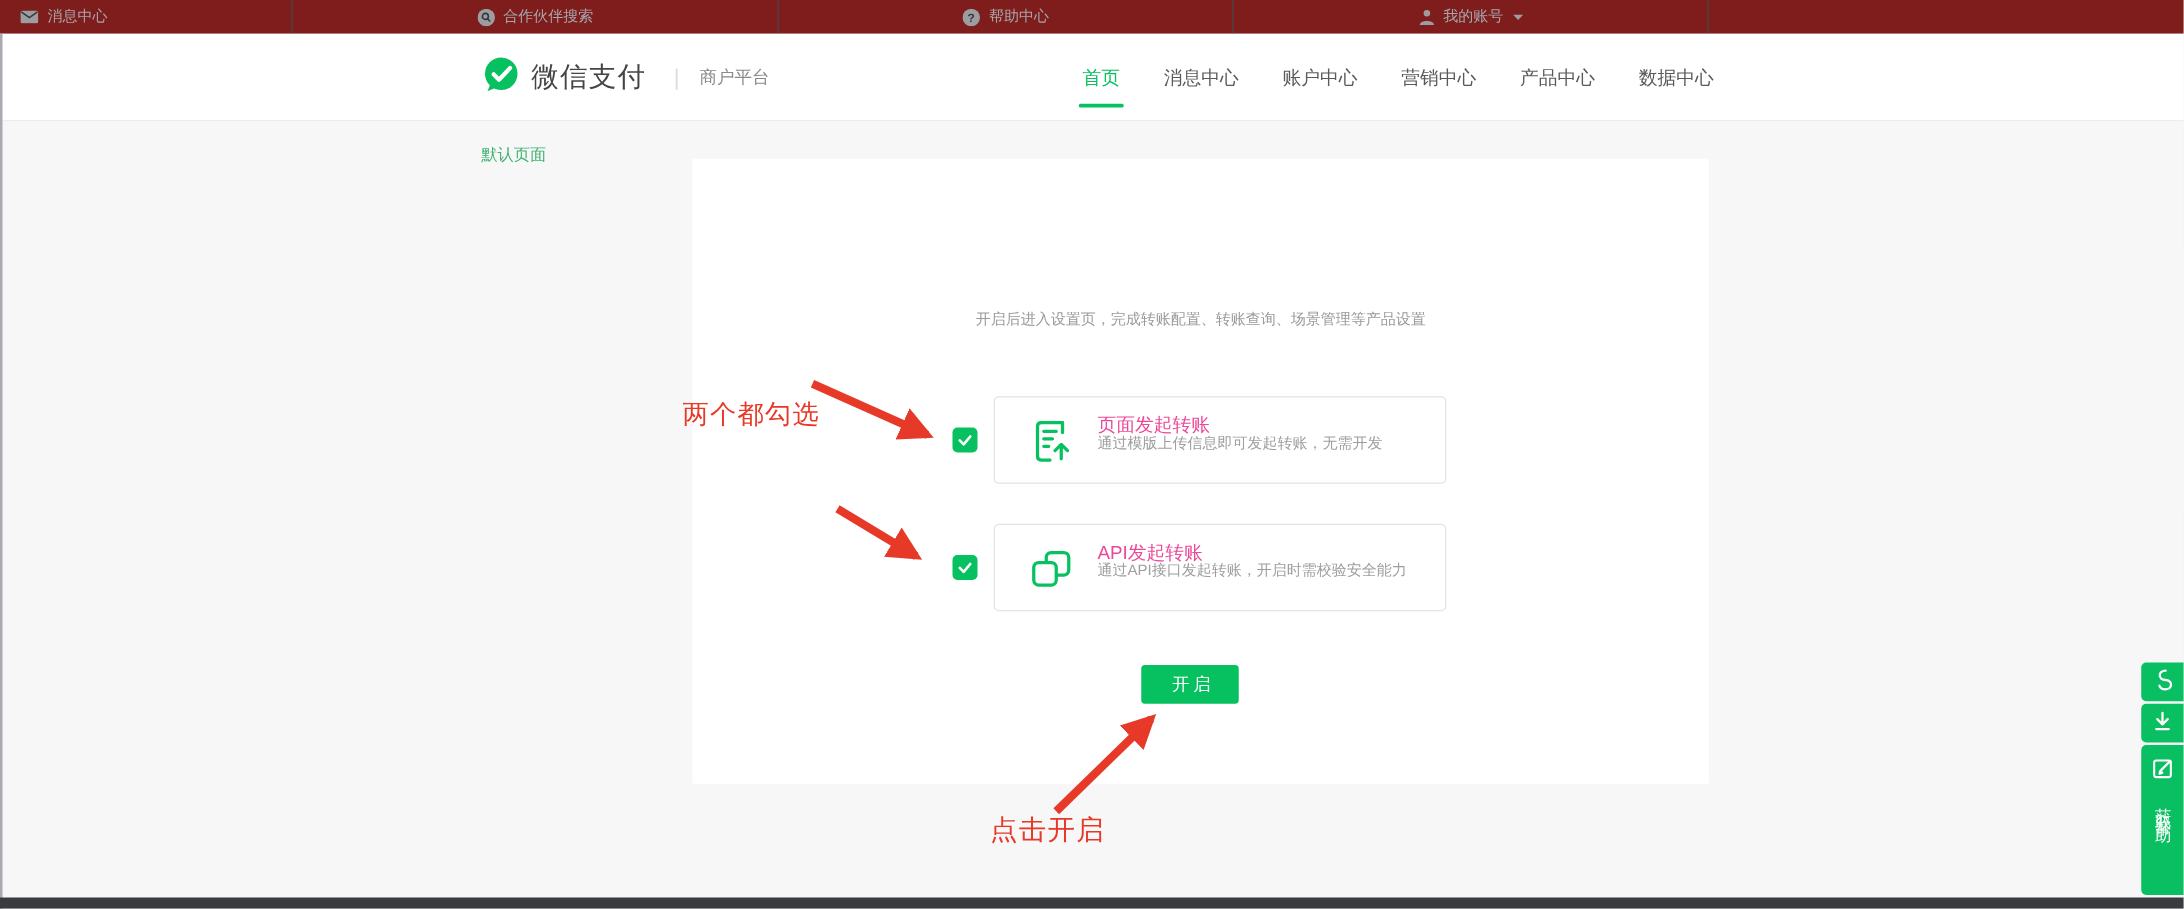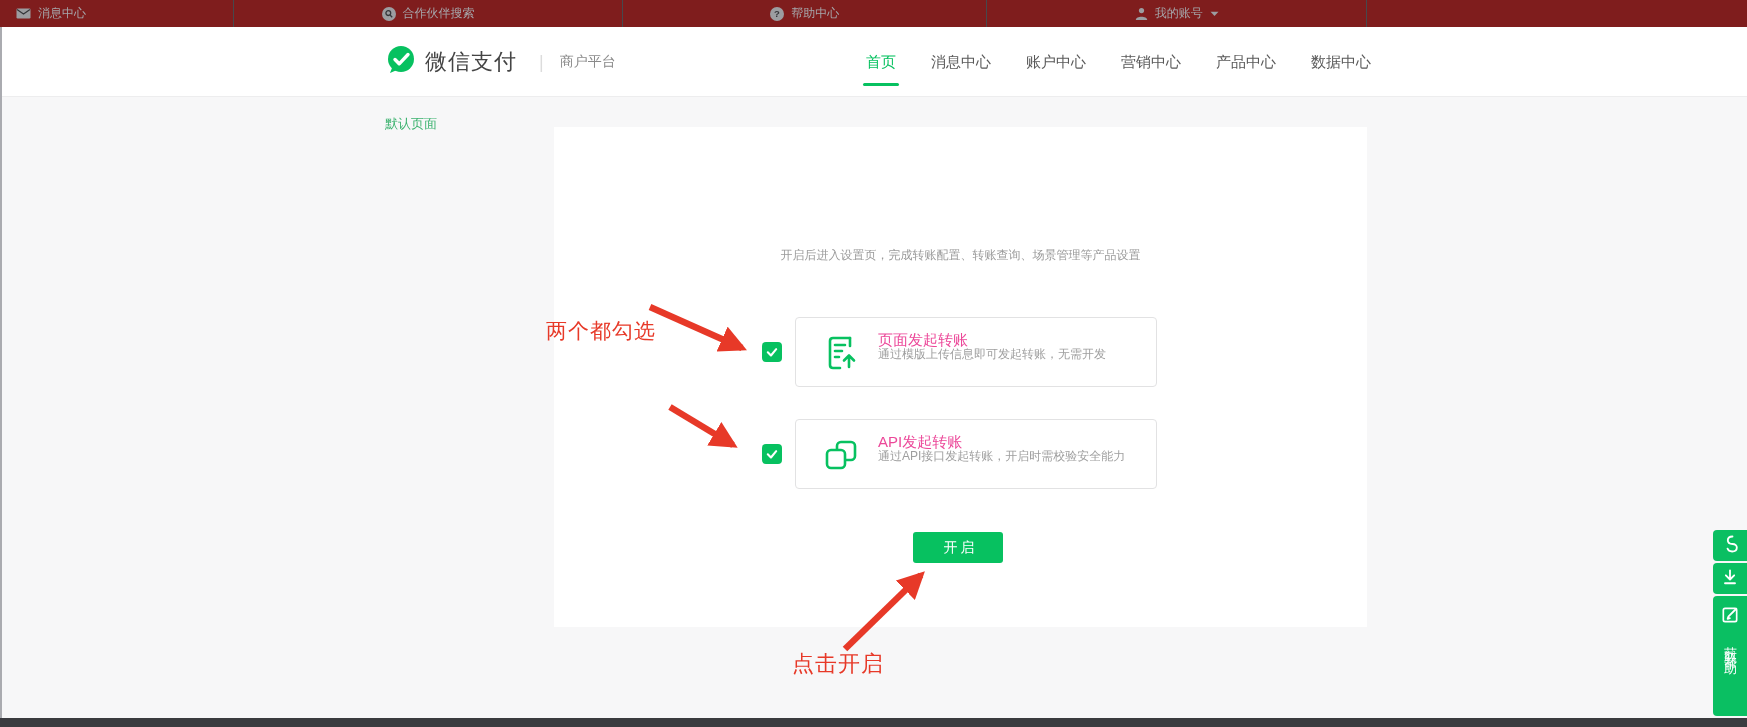--- a/index.html
+++ b/index.html
@@ -44,21 +44,21 @@
   .cb2 { left:208px; top:317px; }
 
   .option-box { position:absolute; left:241px; width:362px; height:70px; background:#fff;
                 border:1px solid #e2e2e3; border-radius:4px; cursor:pointer; }
   .ob1 { top:190px; }
   .ob2 { top:292px; }
   .option-icon { position:absolute; left:25px; top:15px; width:40px; height:40px; }
   .option-title { position:absolute; left:82px; top:13px; font-size:15px; color:#ec4899; }
   .option-desc { position:absolute; left:82px; top:28px; font-size:12px; color:#9e9e9e; }
 
-  .open-btn { position:absolute; left:359px; top:405px; width:90px; height:31px; background:#07c160;
+  .open-btn { position:absolute; left:359px; top:405px; width:78px; height:31px; background:#07c160;
               border:none; border-radius:3px; color:#ffffff; font-size:14px; letter-spacing:3px;
               font-family:"Liberation Sans", sans-serif; cursor:pointer; display:flex;
               align-items:center; justify-content:center; padding-left:5px; }
 
   
   .anno-overlay { position:absolute; left:0; top:0; width:1747px; height:646px; pointer-events:none; }
   .anno-text { position:absolute; color:#e73928; font-size:21px; font-weight:500; letter-spacing:1px; }
   .anno-check-both { left:546px; top:317px; }
   .anno-click-open { left:792px; top:649px; font-size:22px; }
 

